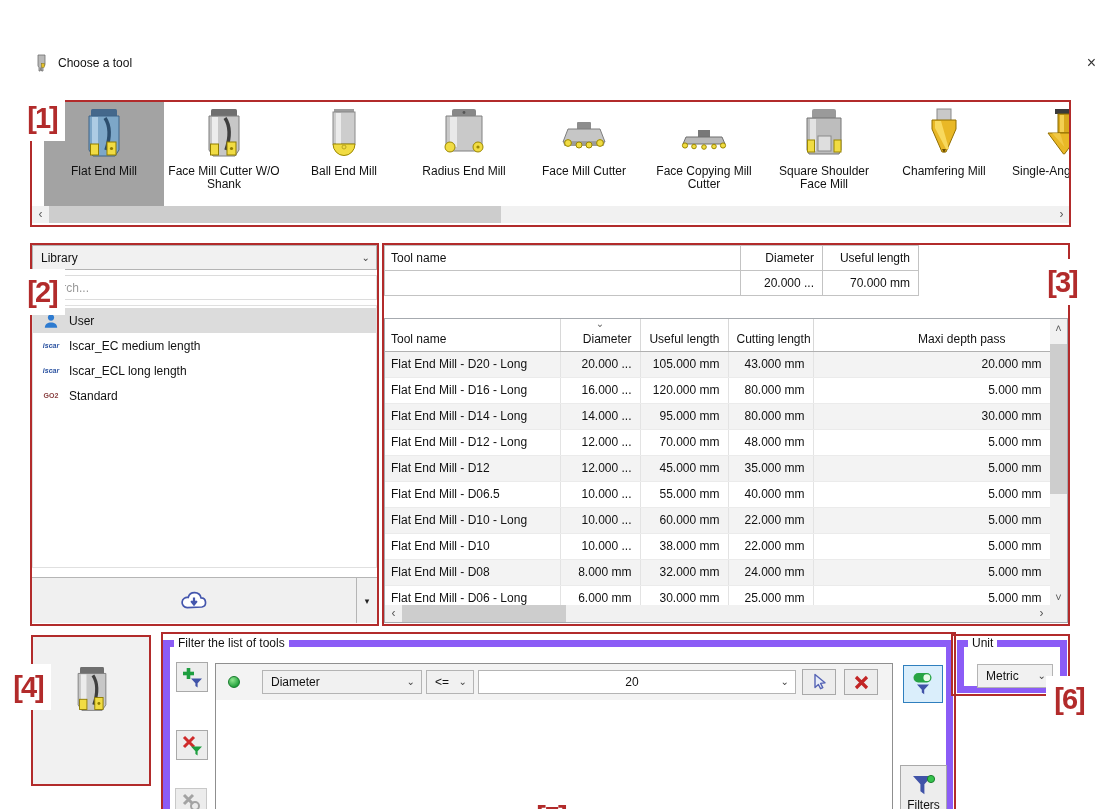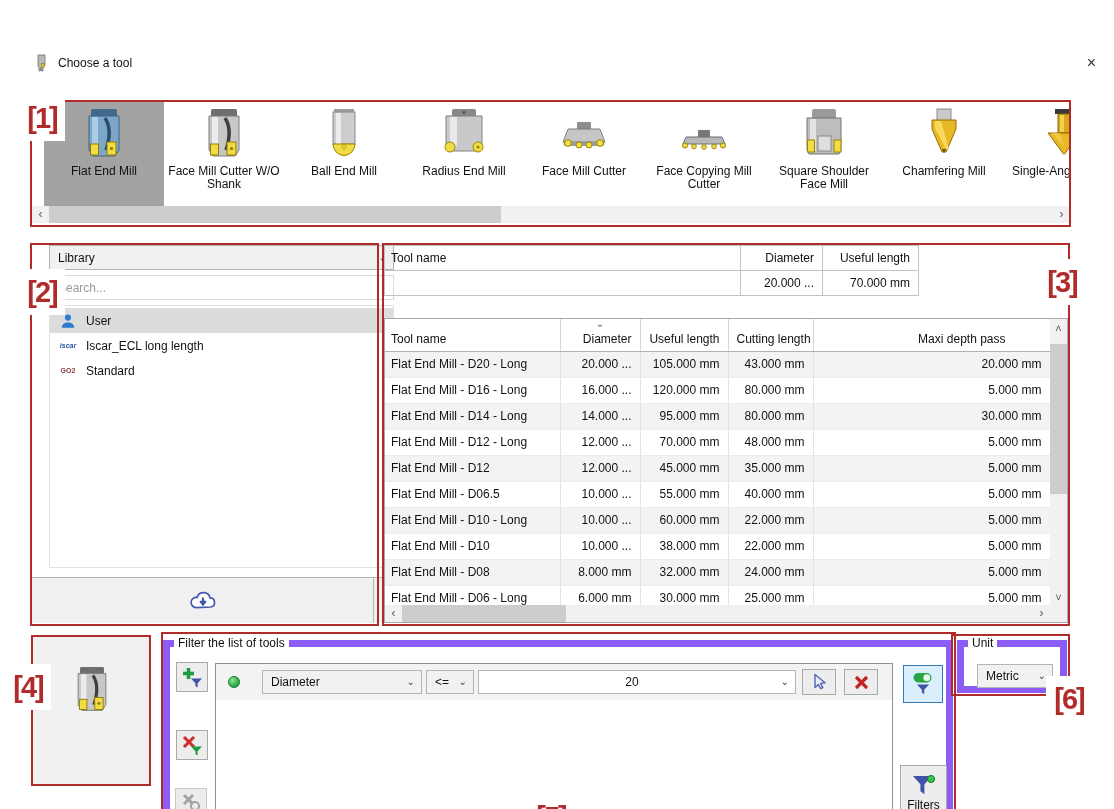--- a/index.html
+++ b/index.html
@@ -20,21 +20,21 @@
   .tt-icon{height:58px;display:flex;align-items:flex-end;justify-content:center;}
   .tt-label{margin-top:3px;line-height:13px;font-size:12px;}
   .sb{background:#f1f1f1;color:#5a5a5a;display:flex;align-items:center;user-select:none;}
   .sb .arr{width:17px;height:17px;display:flex;align-items:center;justify-content:center;font-size:12px;line-height:17px;}
   .sb .track{flex:1;height:17px;position:relative;}
   .sb .thumb{position:absolute;top:0;height:17px;background:#cdcdcd;}
   .tt-scroll{height:17px;}
   .tt-scroll .thumb{left:0;width:45%;}
 
   
-  .leftpanel{position:absolute;left:32px;top:197px;width:345px;height:378px;padding-left:17px;}
+  .leftpanel{position:absolute;left:32px;top:197px;width:345px;height:378px;}
   .combo{position:relative;background:#f1f1f1;border:1px solid #b4b4b4;box-sizing:border-box;display:flex;align-items:center;padding:0 18px 0 8px;height:25px;}
   .combo .chev{position:absolute;right:6px;top:50%;transform:translateY(-55%);font-size:10px;color:#444;}
   .combo.white{background:#fff;justify-content:center;}
   .search{display:block;width:100%;margin-top:5px;height:25px;box-sizing:border-box;border:1px solid #dcdcdc;padding:0 8px;font:12px "Liberation Sans",sans-serif;}
   .search::placeholder{color:#9a9a9a;}
   .liblist{margin-top:5px;height:263px;border:1px solid #e0e0e0;background:#fff;box-sizing:border-box;padding-top:2px;}
   .libitem{height:25px;display:flex;align-items:center;padding-left:8px;gap:8px;cursor:pointer;}
   .libitem.selected{background:#dcdcdc;}
   .libitem .ic{width:20px;display:flex;justify-content:center;align-items:center;}
   .iscar{font-size:7px;font-weight:bold;font-style:italic;color:#2a52a0;}
@@ -271,20 +271,24 @@
         <span class="ic">
           <svg width="16" height="16" viewBox="0 0 16 16">
               <circle cx="8" cy="4.6" r="3.1" fill="#2e7bd0"></circle>
               <path d="M1.8 14.8c0-3.6 2.8-5.4 6.2-5.4s6.2 1.8 6.2 5.4z" fill="#2e7bd0"></path>
             </svg>
         </span>
         <span>User</span>
       </div>
       <div class="libitem">
         <span class="ic iscar">iscar</span>
+        <span>Iscar_EC medium length</span>
+      </div>
+      <div class="libitem">
+        <span class="ic iscar">iscar</span>
         <span>Iscar_ECL long length</span>
       </div>
       <div class="libitem">
         <span class="ic go2">GO2</span>
         <span>Standard</span>
       </div>
     </div>
     <div class="libfooter">
       <div class="cloudbtn">
         <svg width="30" height="23" viewBox="0 0 30 23">

